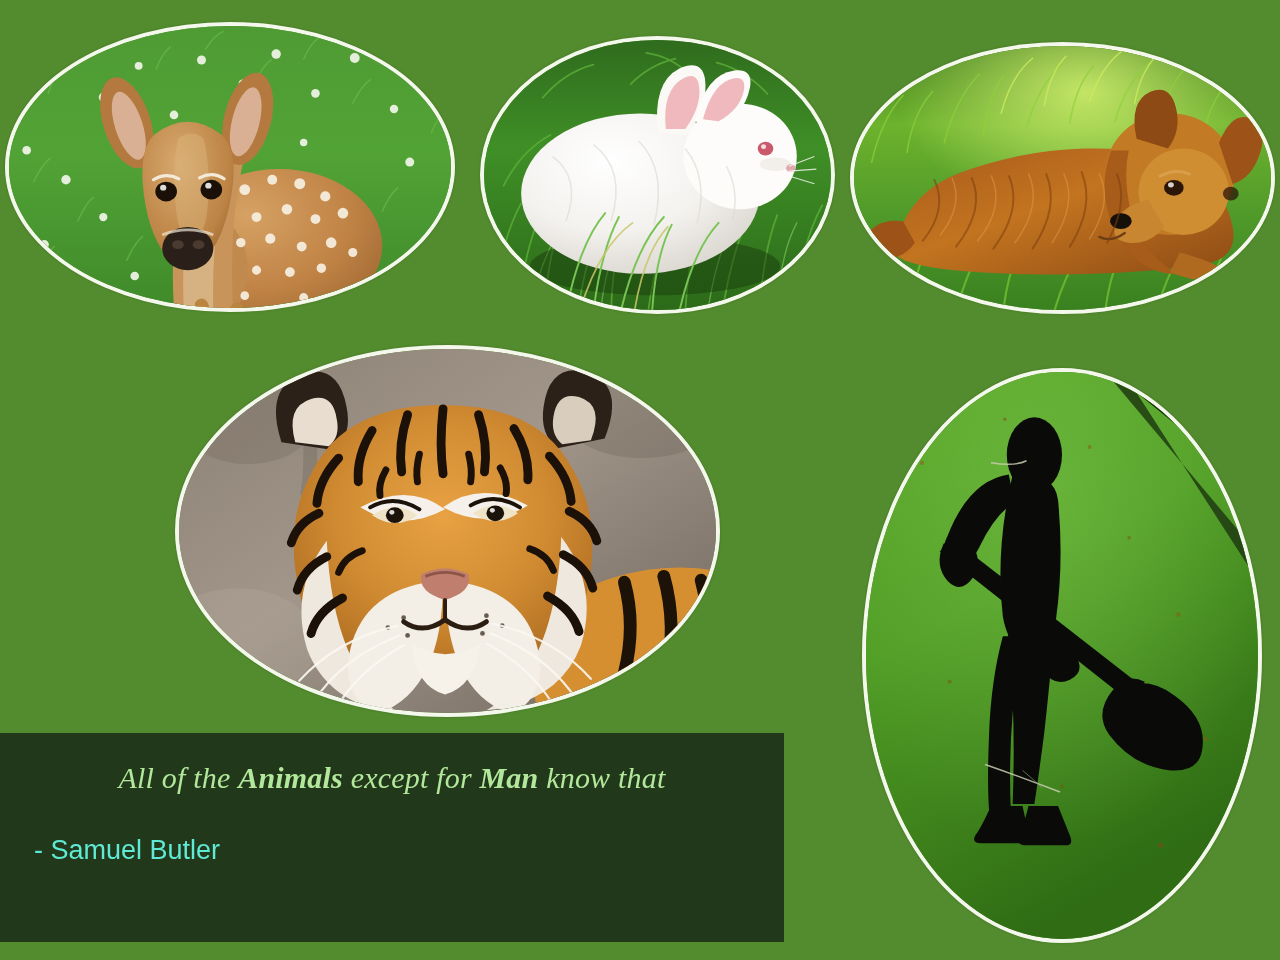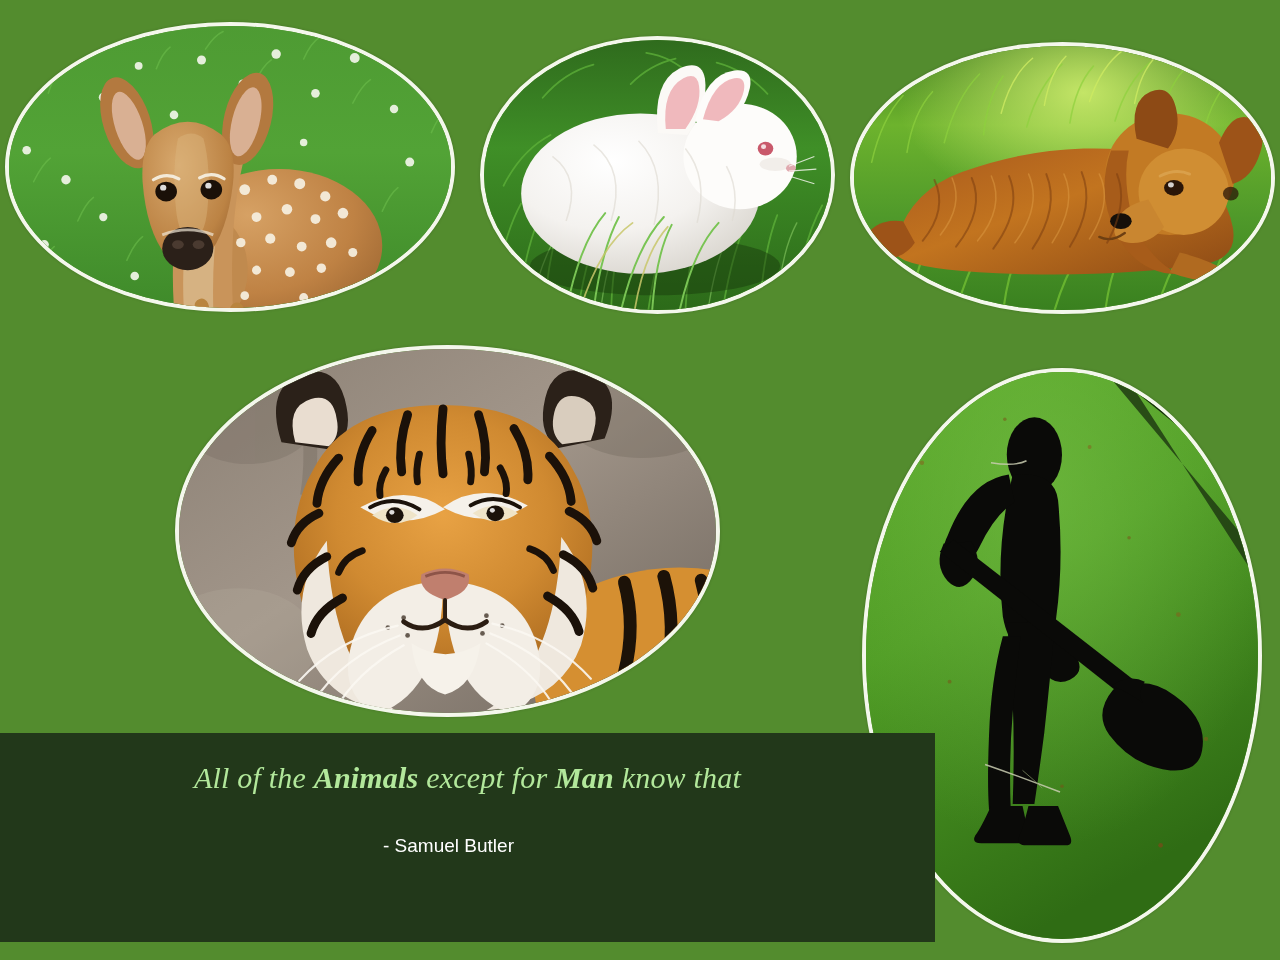--- a/index.html
+++ b/index.html
@@ -23,44 +23,44 @@
   .oval svg{display:block;width:100%;height:100%;}
 
   #deer-oval  {left:5px;   top:22px;  width:450px; height:290px;}
   #rabbit-oval{left:480px; top:36px;  width:355px; height:278px;}
   #dog-oval   {left:850px; top:42px;  width:425px; height:272px;}
   #tiger-oval {left:175px; top:345px; width:545px; height:372px;}
   #sign-oval  {left:862px; top:368px; width:400px; height:575px;}
 
   
   #quote-panel{
-    position:absolute;left:0;top:733px;width:935px;height:209px;
+    position:absolute;left:0;top:733px;width:784px;height:209px;
     background:#22381A;
     box-sizing:border-box;
     padding:26px 34px 12px 34px;
   }
   .quote-line{
     color:#B2E89B;
     font-family:"Liberation Serif", serif;
     font-style:italic;
     font-size:30px;
     line-height:1.0;
     text-align:center;
     letter-spacing:.2px;
     white-space:nowrap;
   }
   .quote-line.l1{margin-top:4px;}
   .quote-line.l2{margin-top:44px;}
   .quote-line b{font-weight:bold;font-style:italic;}
   #attribution{
-    color:#ffffff;
+    color:#5eead4;
     font-family:"Liberation Sans", sans-serif;
     font-style:normal;
-    font-size:19px;
-    text-align:center;
+    font-size:27px;
+    text-align:left;
     margin-top:42px;
     padding-right:38px;
     white-space:nowrap;
   }
 </style>
 </head>
 <body>
 
 <div class="stage">
 

